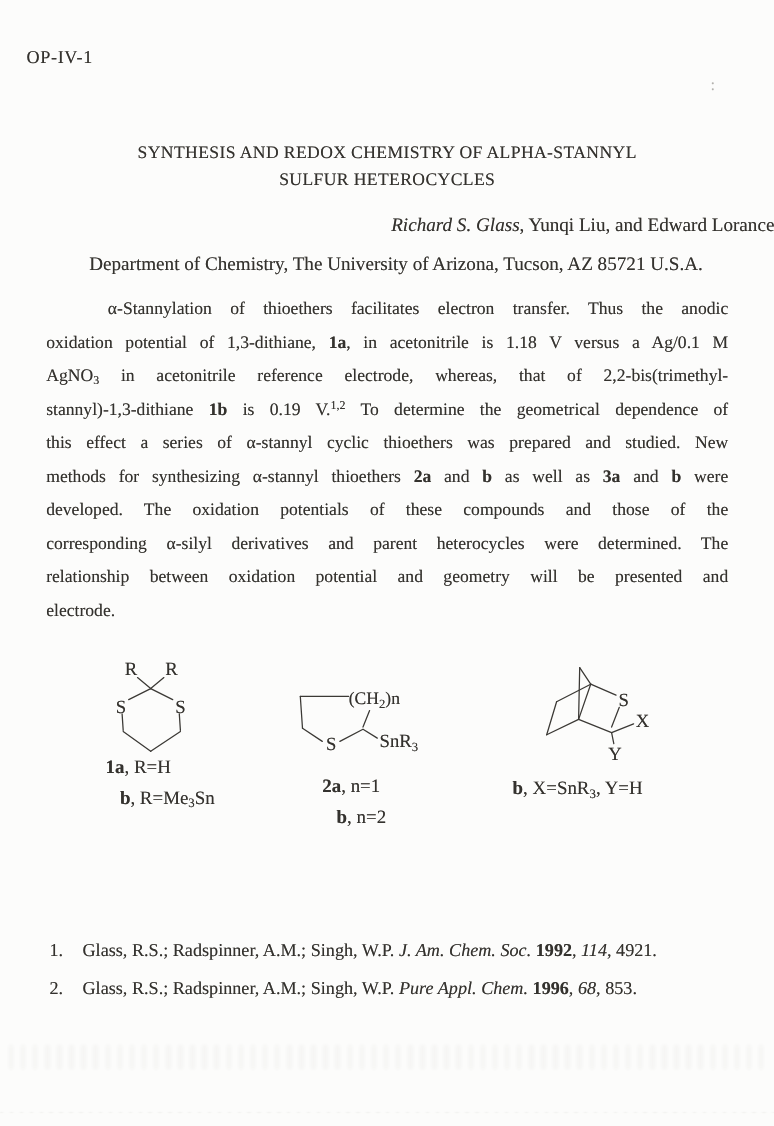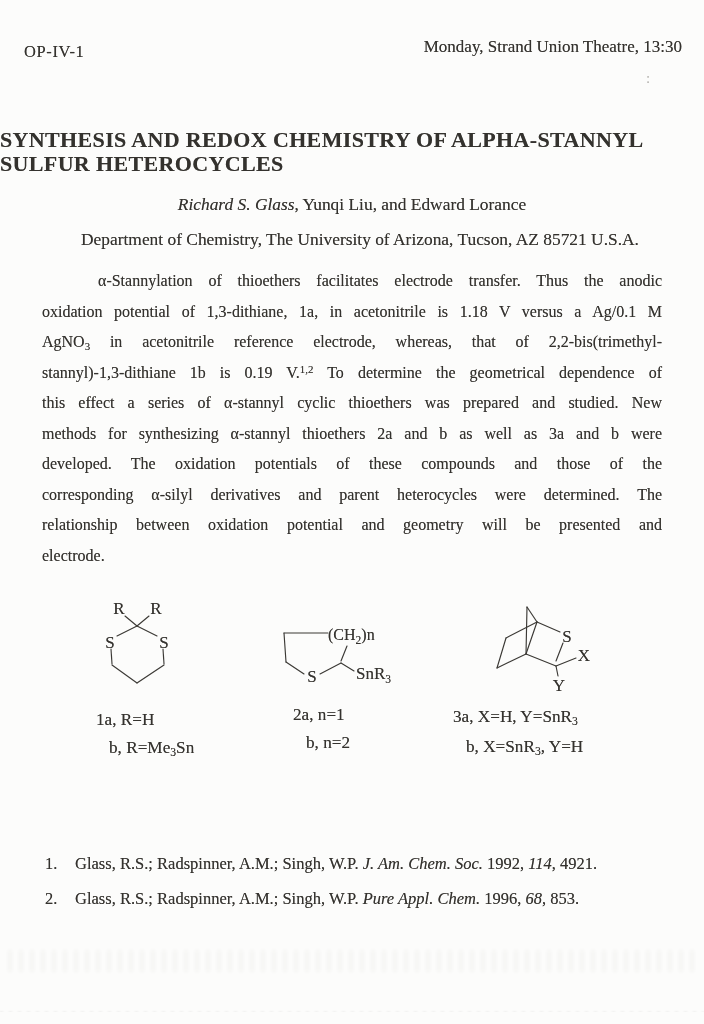--- a/index.html
+++ b/index.html
@@ -1,32 +1,32 @@
 <!DOCTYPE html>
 <html><head>
 <meta charset="utf-8">
 <style>
   html,body{margin:0;padding:0;background:#fcfcfb;}
   .page{
     position:relative;width:704px;height:1012px;background:#fcfcfb;
     font-family:"Liberation Serif",serif;color:#34322e;overflow:hidden;
     text-shadow:0 0 .6px rgba(52,50,46,.55);
   }
-  .b{font-weight:normal}
+  .b{font-weight:bold}
   .i{font-style:italic}
   .sb{font-size:68%;position:relative;top:.28em}
   .sp{font-size:68%;position:relative;top:-.45em}
 
   .hdr-left{position:absolute;left:24px;top:42px;font-size:16.5px;letter-spacing:.6px}
   .hdr-right{position:absolute;right:22px;top:37px;font-size:17px}
   .stray{position:absolute;left:646px;top:70px;font-size:15px;color:#b3b1ad;text-shadow:none}
 
-  .title{position:absolute;left:0;right:0;top:128px;text-align:left;
-    font-weight:bold;font-size:22px;letter-spacing:.35px;line-height:23.5px}
-  .authors{position:absolute;left:0;right:0;top:194px;text-align:center;font-size:17.4px}
+  .title{position:absolute;left:0;right:0;top:128px;text-align:center;
+    font-weight:normal;font-size:16px;letter-spacing:.35px;line-height:23.5px}
+  .authors{position:absolute;left:0;right:0;top:194px;text-align:right;font-size:17.4px}
   .affil{position:absolute;left:16px;right:0;top:229px;text-align:center;font-size:17.4px}
 
   .abstract{position:absolute;left:42px;top:266px;width:620px;font-size:16px}
   .pline{text-align:justify;text-align-last:justify;line-height:30.5px;height:30.5px;white-space:normal}
   .pline.first{text-indent:56px}
   .pline.last{text-align-last:left}
 
   .fig{position:absolute}
   .fig svg{display:block;overflow:visible}
   svg line{stroke:#3b3935;stroke-width:1.15;stroke-linecap:round;fill:none}
@@ -48,33 +48,32 @@
   .smudge-bottom{position:absolute;left:0;right:0;top:1012px;height:3px;
     background:repeating-linear-gradient(90deg,rgba(110,108,100,.4) 0 3px,rgba(110,108,100,0) 3px 9px);
     filter:blur(1px);opacity:.55}
 </style>
 </head>
 <body>
 
 <div class="page">
 
   <div class="hdr-left">OP-IV-1</div>
-  <div class="hdr-right">Monday, Strand Union Theatre, 13:30</div>
   <div class="stray">:</div>
 
   <div class="title">
     <div>SYNTHESIS AND REDOX CHEMISTRY OF ALPHA-STANNYL</div>
     <div>SULFUR HETEROCYCLES</div>
   </div>
 
   <div class="authors"><span class="i">Richard S. Glass</span><span>, Yunqi Liu, and Edward Lorance</span></div>
   <div class="affil">Department of Chemistry, The University of Arizona, Tucson, AZ 85721 U.S.A.</div>
 
   <div class="abstract">
-    <div class="pline first"><span>α-Stannylation of thioethers facilitates electrode transfer.  Thus the anodic</span></div>
+    <div class="pline first"><span>α-Stannylation of thioethers facilitates electron transfer.  Thus the anodic</span></div>
     <div class="pline"><span>oxidation potential of 1,3-dithiane, </span><span class="b">1a</span><span>, in acetonitrile is 1.18 V versus a Ag/0.1 M</span></div>
     <div class="pline"><span>AgNO</span><span class="sb">3</span><span> in acetonitrile reference electrode, whereas, that of 2,2-bis(trimethyl-</span></div>
     <div class="pline"><span>stannyl)-1,3-dithiane </span><span class="b">1b</span><span> is 0.19 V.</span><span class="sp">1,2</span><span> To determine the geometrical dependence of</span></div>
     <div class="pline"><span>this effect a series of α-stannyl cyclic thioethers was prepared and studied.  New</span></div>
     <div class="pline"><span>methods for synthesizing α-stannyl thioethers </span><span class="b">2a</span><span> and </span><span class="b">b</span><span> as well as </span><span class="b">3a</span><span> and </span><span class="b">b</span><span> were</span></div>
     <div class="pline"><span>developed.   The oxidation potentials of these compounds and those of the</span></div>
     <div class="pline"><span>corresponding α-silyl derivatives and parent heterocycles were determined.  The</span></div>
     <div class="pline"><span>relationship between oxidation potential and geometry will be presented and</span></div>
     <div class="pline last"><span>electrode.</span></div>
   </div>
@@ -90,26 +89,26 @@
         <line x1="73" y1="51" x2="74" y2="66"></line>
         <line x1="22" y1="67" x2="47" y2="85"></line>
         <line x1="47" y1="85" x2="74" y2="67"></line>
       </g>
       <text x="29" y="16" text-anchor="middle">R</text>
       <text x="66" y="16" text-anchor="middle">R</text>
       <text x="20" y="50" text-anchor="middle">S</text>
       <text x="74" y="50" text-anchor="middle">S</text>
     </svg>
   </div>
-  <div class="cap" style="left:96px;top:706px">
+  <div class="cap" style="left:96px;top:684px">
     <div><span class="b">1a</span><span>, R=H</span></div>
     <div class="indent"><span class="b">b</span><span>, R=Me</span><span class="sb">3</span><span>Sn</span></div>
   </div>
 
-  <div class="fig" style="left:271px;top:600px">
+  <div class="fig" style="left:260px;top:600px">
     <svg width="145" height="100" viewBox="0 0 145 100">
       <g>
         <line x1="13" y1="33" x2="57" y2="33"></line>
         <line x1="13" y1="33" x2="15" y2="62"></line>
         <line x1="15" y1="62" x2="33" y2="74"></line>
         <line x1="49" y1="74" x2="70" y2="63"></line>
         <line x1="76" y1="46" x2="70" y2="61"></line>
         <line x1="70" y1="63" x2="83" y2="71"></line>
       </g>
       <text x="57" y="40" style="font-size:16px"><tspan>(CH</tspan><tspan dy="3.5" style="font-size:11.5px">2</tspan><tspan dy="-3.5">)n</tspan></text>
@@ -136,21 +135,20 @@
         <line x1="40" y1="57" x2="11" y2="71"></line>
         <line x1="11" y1="71" x2="20" y2="41"></line>
         <line x1="20" y1="41" x2="51" y2="25"></line>
       </g>
       <text x="81" y="45" text-anchor="middle">S</text>
       <text x="98" y="64" text-anchor="middle">X</text>
       <text x="73" y="94" text-anchor="middle">Y</text>
     </svg>
   </div>
   <div class="cap" style="left:453px;top:703px">
-    <div><span class="b">3a</span><span>, X=H, Y=SnR</span><span class="sb">3</span></div>
     <div class="indent"><span class="b">b</span><span>, X=SnR</span><span class="sb">3</span><span>, Y=H</span></div>
   </div>
 
 
   <div class="ref ref1">
     <span class="num">1.</span>
     <span class="txt"><span>Glass, R.S.; Radspinner, A.M.; Singh, W.P. </span><span class="i">J. Am. Chem. Soc.</span><span> </span><span class="b">1992</span><span>, </span><span class="i">114</span><span>, 4921.</span></span>
   </div>
   <div class="ref ref2">
     <span class="num">2.</span>

